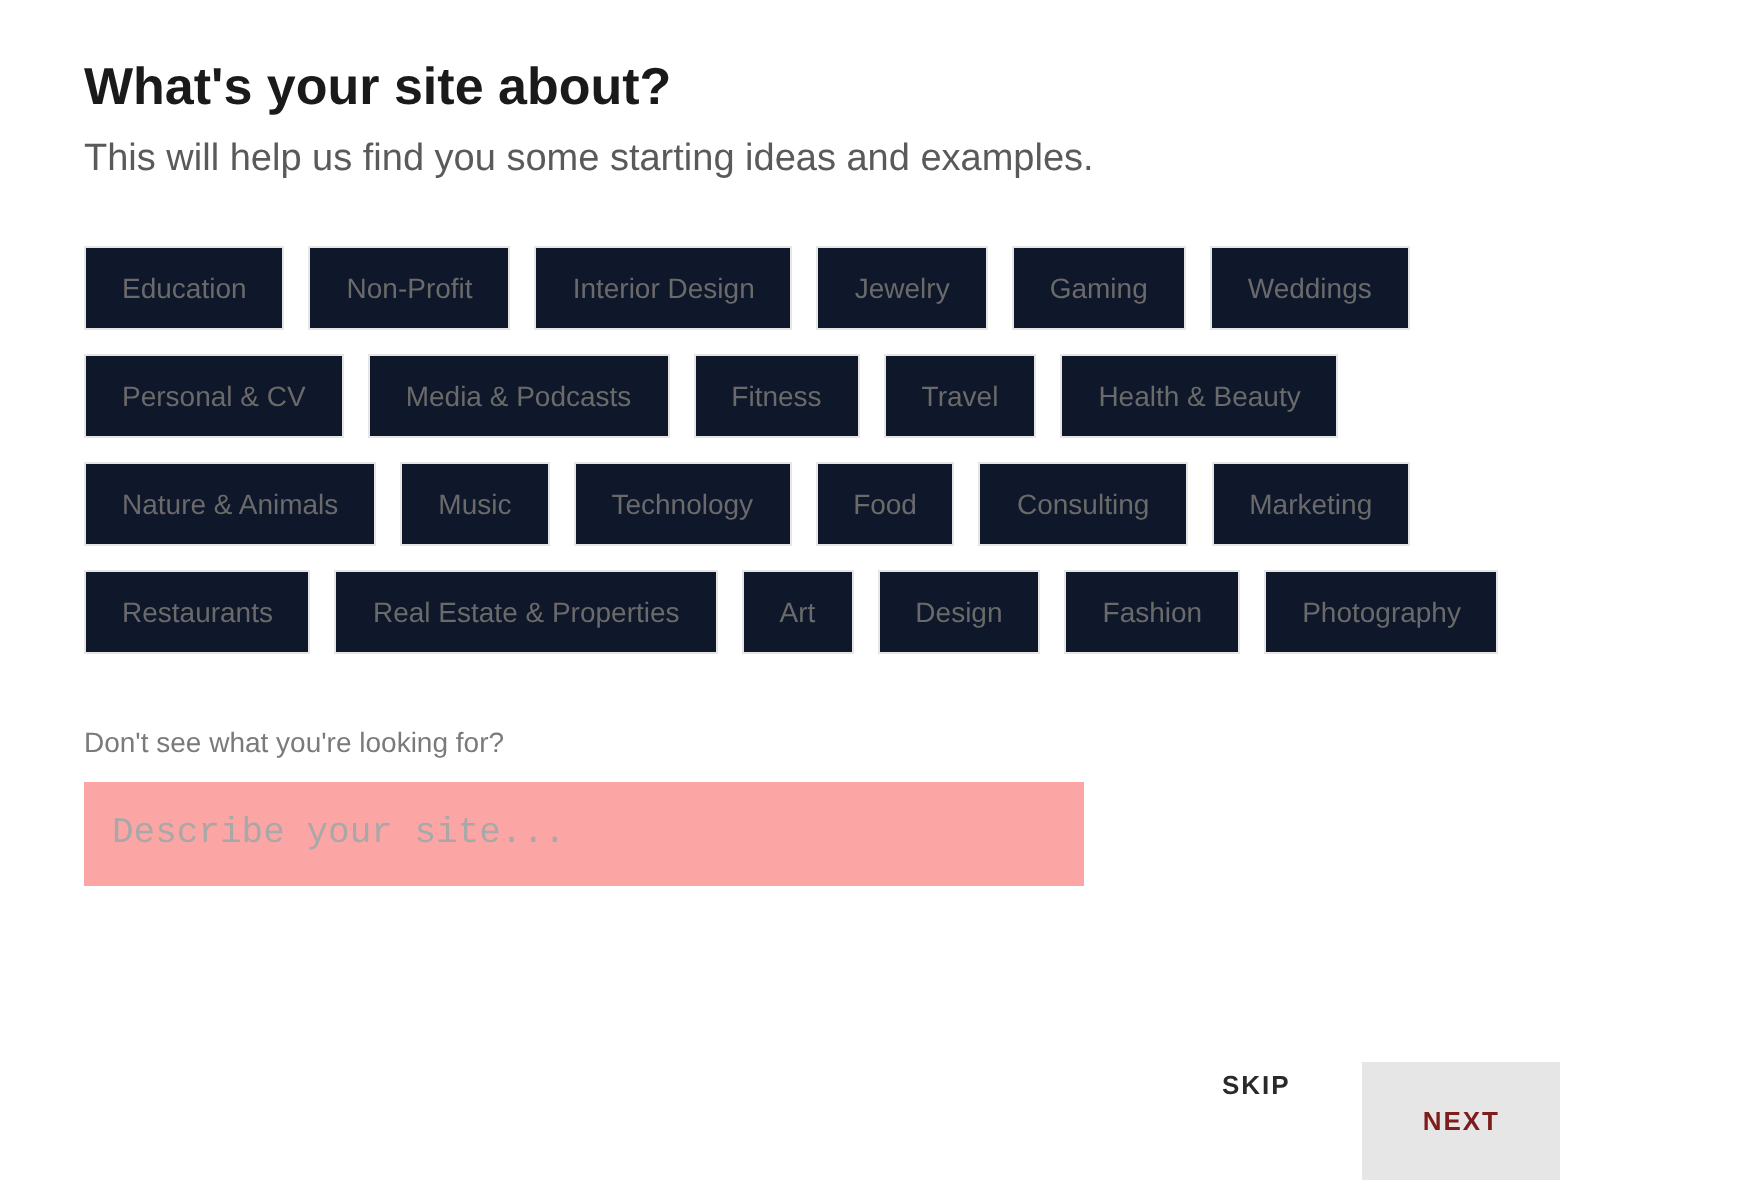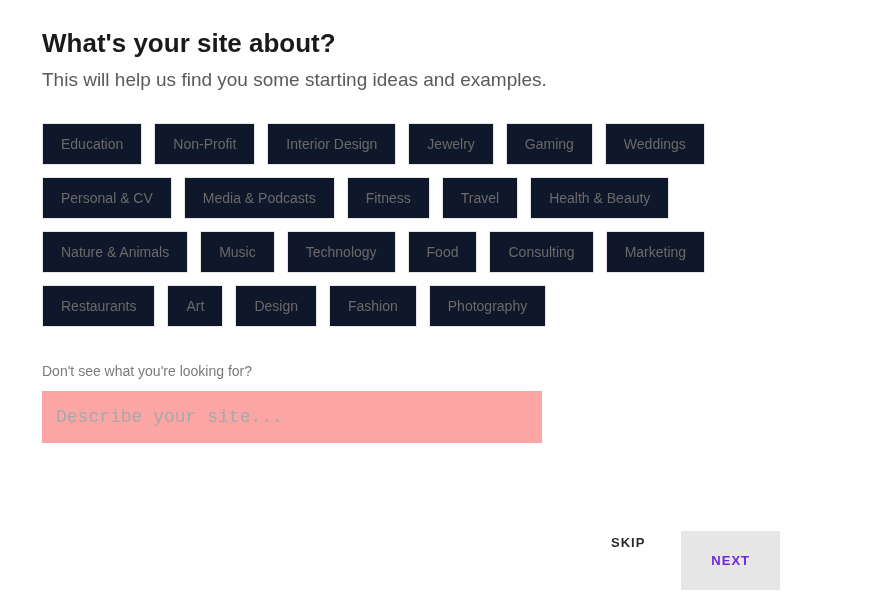--- a/index.html
+++ b/index.html
@@ -80,21 +80,21 @@
       cursor: pointer;
       font-family: inherit;
       padding: 8px 4px;
     }
     .next-button {
       background: #e6e6e6;
       border: none;
       font-weight: 700;
       font-size: 13px;
       letter-spacing: 1px;
-      color: #6d28d9;
+      color: #7f1d1d;
       cursor: pointer;
       font-family: inherit;
       padding: 22px 30px;
       margin-top: 36px;
     }
   </style>
 </head>
 <body>
 
 <div class="container">
@@ -113,20 +113,21 @@
     <button class="topic-pill">Fitness</button>
     <button class="topic-pill">Travel</button>
     <button class="topic-pill">Health &amp; Beauty</button>
     <button class="topic-pill">Nature &amp; Animals</button>
     <button class="topic-pill">Music</button>
     <button class="topic-pill">Technology</button>
     <button class="topic-pill">Food</button>
     <button class="topic-pill">Consulting</button>
     <button class="topic-pill">Marketing</button>
     <button class="topic-pill">Restaurants</button>
+    <button class="topic-pill">Real Estate &amp; Properties</button>
     <button class="topic-pill">Art</button>
     <button class="topic-pill">Design</button>
     <button class="topic-pill">Fashion</button>
     <button class="topic-pill">Photography</button>
   </div>
 
   <p class="prompt">Don't see what you're looking for?</p>
   <input class="describe-input" type="text" placeholder="Describe your site..." style="">
 </div>
 

